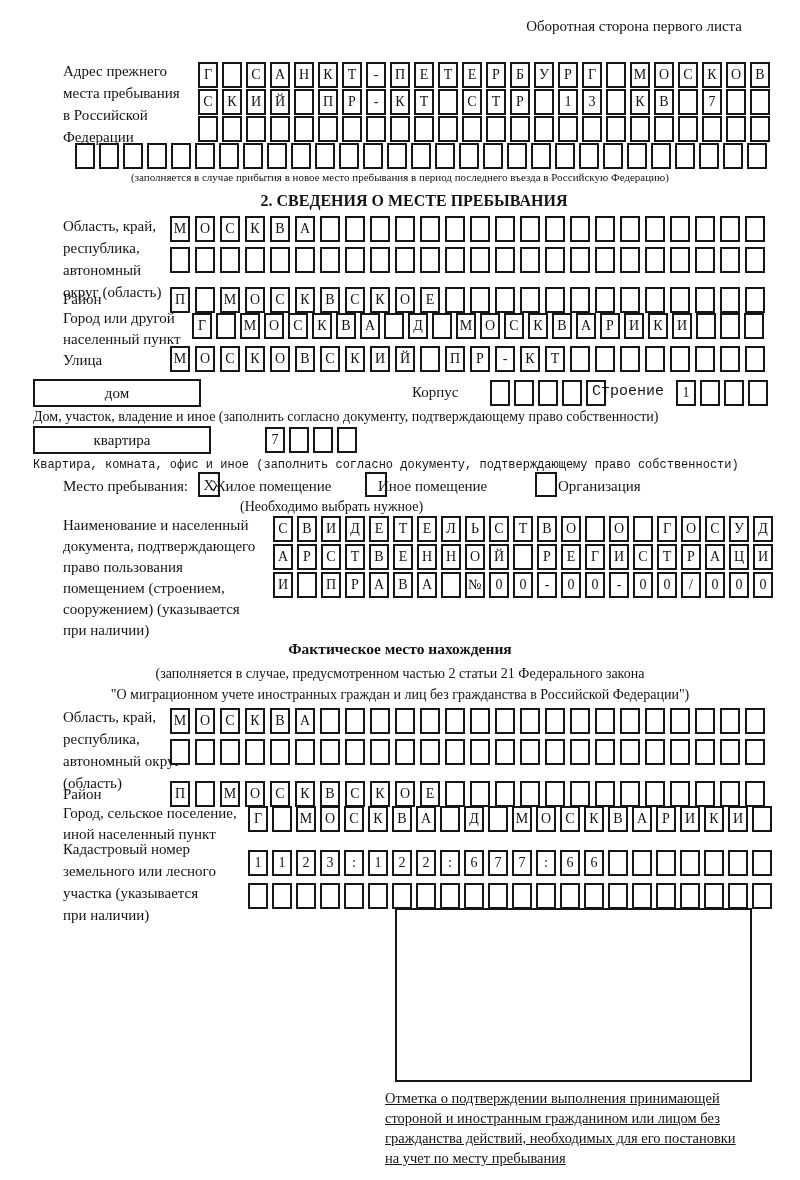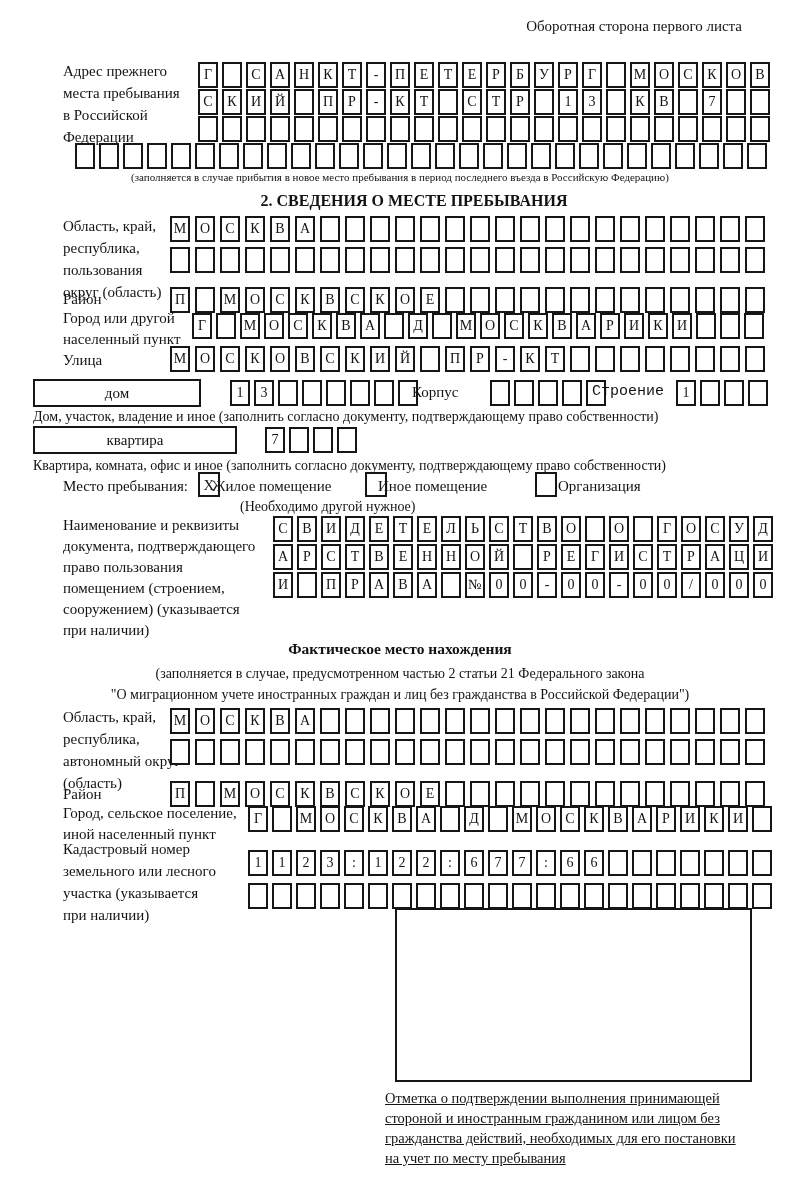--- a/index.html
+++ b/index.html
@@ -41,61 +41,60 @@
   <div class="row" style="left:178px;top:89px;"><span class="cb">С</span><span class="cb">К</span><span class="cb">И</span><span class="cb">Й</span><span class="cb"></span><span class="cb">П</span><span class="cb">Р</span><span class="cb">-</span><span class="cb">К</span><span class="cb">Т</span><span class="cb"></span><span class="cb">С</span><span class="cb">Т</span><span class="cb">Р</span><span class="cb"></span><span class="cb">1</span><span class="cb">3</span><span class="cb"></span><span class="cb">К</span><span class="cb">В</span><span class="cb"></span><span class="cb">7</span><span class="cb"></span><span class="cb"></span></div>
   <div class="row" style="left:178px;top:116px;"><span class="cb"></span><span class="cb"></span><span class="cb"></span><span class="cb"></span><span class="cb"></span><span class="cb"></span><span class="cb"></span><span class="cb"></span><span class="cb"></span><span class="cb"></span><span class="cb"></span><span class="cb"></span><span class="cb"></span><span class="cb"></span><span class="cb"></span><span class="cb"></span><span class="cb"></span><span class="cb"></span><span class="cb"></span><span class="cb"></span><span class="cb"></span><span class="cb"></span><span class="cb"></span><span class="cb"></span></div>
   <div class="row" style="left:55px;top:143px;"><span class="cb"></span><span class="cb"></span><span class="cb"></span><span class="cb"></span><span class="cb"></span><span class="cb"></span><span class="cb"></span><span class="cb"></span><span class="cb"></span><span class="cb"></span><span class="cb"></span><span class="cb"></span><span class="cb"></span><span class="cb"></span><span class="cb"></span><span class="cb"></span><span class="cb"></span><span class="cb"></span><span class="cb"></span><span class="cb"></span><span class="cb"></span><span class="cb"></span><span class="cb"></span><span class="cb"></span><span class="cb"></span><span class="cb"></span><span class="cb"></span><span class="cb"></span><span class="cb"></span></div>
   <div class="abs note centered" style="top:171px;">(заполняется в случае прибытия в новое место пребывания в период последнего въезда в Российскую Федерацию)</div>
 
   <div class="abs title centered" style="top:192px;">2. СВЕДЕНИЯ О МЕСТЕ ПРЕБЫВАНИЯ</div>
 
   <div class="abs lbl" style="left:63px;top:215px;">
       <div>Область, край,</div>
       <div>республика,</div>
-      <div>пользования</div>
+      <div>автономный</div>
       <div>округ (область)</div>
     </div>
   <div class="row g5" style="left:150px;top:216px;"><span class="cb">М</span><span class="cb">О</span><span class="cb">С</span><span class="cb">К</span><span class="cb">В</span><span class="cb">А</span><span class="cb"></span><span class="cb"></span><span class="cb"></span><span class="cb"></span><span class="cb"></span><span class="cb"></span><span class="cb"></span><span class="cb"></span><span class="cb"></span><span class="cb"></span><span class="cb"></span><span class="cb"></span><span class="cb"></span><span class="cb"></span><span class="cb"></span><span class="cb"></span><span class="cb"></span><span class="cb"></span></div>
   <div class="row g5" style="left:150px;top:247px;"><span class="cb"></span><span class="cb"></span><span class="cb"></span><span class="cb"></span><span class="cb"></span><span class="cb"></span><span class="cb"></span><span class="cb"></span><span class="cb"></span><span class="cb"></span><span class="cb"></span><span class="cb"></span><span class="cb"></span><span class="cb"></span><span class="cb"></span><span class="cb"></span><span class="cb"></span><span class="cb"></span><span class="cb"></span><span class="cb"></span><span class="cb"></span><span class="cb"></span><span class="cb"></span><span class="cb"></span></div>
 
   <div class="abs lbl" style="left:63px;top:288px;">Район</div>
   <div class="row g5" style="left:150px;top:287px;"><span class="cb">П</span><span class="cb"></span><span class="cb">М</span><span class="cb">О</span><span class="cb">С</span><span class="cb">К</span><span class="cb">В</span><span class="cb">С</span><span class="cb">К</span><span class="cb">О</span><span class="cb">Е</span><span class="cb"></span><span class="cb"></span><span class="cb"></span><span class="cb"></span><span class="cb"></span><span class="cb"></span><span class="cb"></span><span class="cb"></span><span class="cb"></span><span class="cb"></span><span class="cb"></span><span class="cb"></span><span class="cb"></span></div>
 
   <div class="abs lbl21" style="left:63px;top:308px;">
       <div>Город или другой</div>
       <div>населенный пункт</div>
     </div>
   <div class="row" style="left:172px;top:313px;"><span class="cb">Г</span><span class="cb"></span><span class="cb">М</span><span class="cb">О</span><span class="cb">С</span><span class="cb">К</span><span class="cb">В</span><span class="cb">А</span><span class="cb"></span><span class="cb">Д</span><span class="cb"></span><span class="cb">М</span><span class="cb">О</span><span class="cb">С</span><span class="cb">К</span><span class="cb">В</span><span class="cb">А</span><span class="cb">Р</span><span class="cb">И</span><span class="cb">К</span><span class="cb">И</span><span class="cb"></span><span class="cb"></span><span class="cb"></span></div>
 
   <div class="abs lbl" style="left:63px;top:349px;">Улица</div>
   <div class="row g5" style="left:150px;top:346px;"><span class="cb">М</span><span class="cb">О</span><span class="cb">С</span><span class="cb">К</span><span class="cb">О</span><span class="cb">В</span><span class="cb">С</span><span class="cb">К</span><span class="cb">И</span><span class="cb">Й</span><span class="cb"></span><span class="cb">П</span><span class="cb">Р</span><span class="cb">-</span><span class="cb">К</span><span class="cb">Т</span><span class="cb"></span><span class="cb"></span><span class="cb"></span><span class="cb"></span><span class="cb"></span><span class="cb"></span><span class="cb"></span><span class="cb"></span></div>
 
   <div class="wbox" style="left:33px;top:379px;width:168px;">дом</div>
-  <div class="row" style="left:210px;top:380px;"><span class="cb">1</span><span class="cb">3</span><span class="cb"></span><span class="cb"></span><span class="cb"></span><span class="cb"></span><span class="cb"></span><span class="cb"></span></div>
   <div class="abs lbl" style="left:412px;top:381px;">Корпус</div>
   <div class="row" style="left:470px;top:380px;"><span class="cb"></span><span class="cb"></span><span class="cb"></span><span class="cb"></span><span class="cb"></span></div>
   <div class="abs lbl" style="left:592px;top:381px;font-family:Liberation Mono, monospace;">Строение</div>
   <div class="row" style="left:656px;top:380px;"><span class="cb">1</span><span class="cb"></span><span class="cb"></span><span class="cb"></span></div>
   <div class="abs" style="left:33px;top:409px;font-size:14px;white-space:nowrap;">Дом, участок, владение и иное (заполнить согласно документу, подтверждающему право собственности)</div>
 
-  <div class="wbox" style="left:33px;top:426px;width:204px;">квартира</div>
+  <div class="wbox" style="left:33px;top:426px;width:178px;">квартира</div>
   <div class="row" style="left:245px;top:427px;"><span class="cb">7</span><span class="cb"></span><span class="cb"></span><span class="cb"></span></div>
-  <div class="abs" style="left:33px;top:458px;font-size:14px;white-space:nowrap;">Квартира, комната, офис и иное (заполнить согласно документу, подтверждающему право собственности)</div>
+  <div class="abs" style="left:33px;top:458px;font-size:12px;white-space:nowrap;font-family:Liberation Mono, monospace;">Квартира, комната, офис и иное (заполнить согласно документу, подтверждающему право собственности)</div>
 
   <div class="abs lbl" style="left:63px;top:475px;">Место пребывания:</div>
   <div class="row chk" style="left:178px;top:472px;"><span class="cb">X</span></div>
   <div class="abs lbl" style="left:212px;top:475px;">Жилое помещение</div>
   <div class="row chk" style="left:345px;top:472px;"><span class="cb"></span></div>
   <div class="abs lbl" style="left:378px;top:475px;text-align:right;">Иное помещение</div>
   <div class="row chk" style="left:515px;top:472px;"><span class="cb"></span></div>
   <div class="abs lbl" style="left:558px;top:475px;">Организация</div>
-  <div class="abs" style="left:240px;top:499px;font-size:14px;white-space:nowrap;">(Необходимо другой нужное)</div>
+  <div class="abs" style="left:240px;top:499px;font-size:14px;white-space:nowrap;">(Необходимо выбрать нужное)</div>
 
   <div class="abs lbl21" style="left:63px;top:515px;">
-      <div>Наименование и реквизиты</div>
+      <div>Наименование и населенный</div>
       <div>документа, подтверждающего</div>
       <div>право пользования</div>
       <div>помещением (строением,</div>
       <div>сооружением) (указывается</div>
       <div>при наличии)</div>
     </div>
   <div class="row" style="left:253px;top:516px;"><span class="cb">С</span><span class="cb">В</span><span class="cb">И</span><span class="cb">Д</span><span class="cb">Е</span><span class="cb">Т</span><span class="cb">Е</span><span class="cb">Л</span><span class="cb">Ь</span><span class="cb">С</span><span class="cb">Т</span><span class="cb">В</span><span class="cb">О</span><span class="cb"></span><span class="cb">О</span><span class="cb"></span><span class="cb">Г</span><span class="cb">О</span><span class="cb">С</span><span class="cb">У</span><span class="cb">Д</span></div>
   <div class="row" style="left:253px;top:544px;"><span class="cb">А</span><span class="cb">Р</span><span class="cb">С</span><span class="cb">Т</span><span class="cb">В</span><span class="cb">Е</span><span class="cb">Н</span><span class="cb">Н</span><span class="cb">О</span><span class="cb">Й</span><span class="cb"></span><span class="cb">Р</span><span class="cb">Е</span><span class="cb">Г</span><span class="cb">И</span><span class="cb">С</span><span class="cb">Т</span><span class="cb">Р</span><span class="cb">А</span><span class="cb">Ц</span><span class="cb">И</span></div>
   <div class="row" style="left:253px;top:572px;"><span class="cb">И</span><span class="cb"></span><span class="cb">П</span><span class="cb">Р</span><span class="cb">А</span><span class="cb">В</span><span class="cb">А</span><span class="cb"></span><span class="cb">№</span><span class="cb">0</span><span class="cb">0</span><span class="cb">-</span><span class="cb">0</span><span class="cb">0</span><span class="cb">-</span><span class="cb">0</span><span class="cb">0</span><span class="cb">/</span><span class="cb">0</span><span class="cb">0</span><span class="cb">0</span></div>
 

